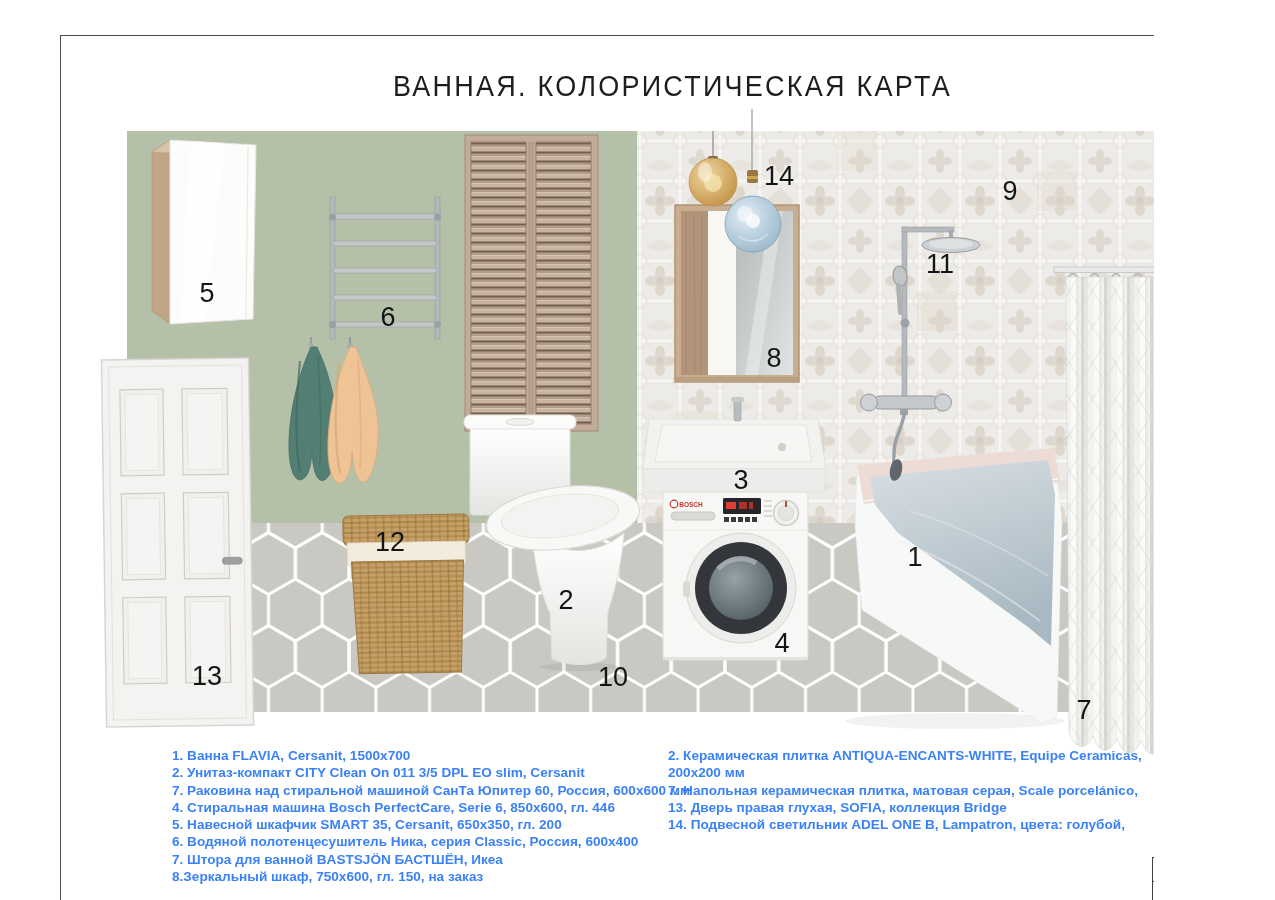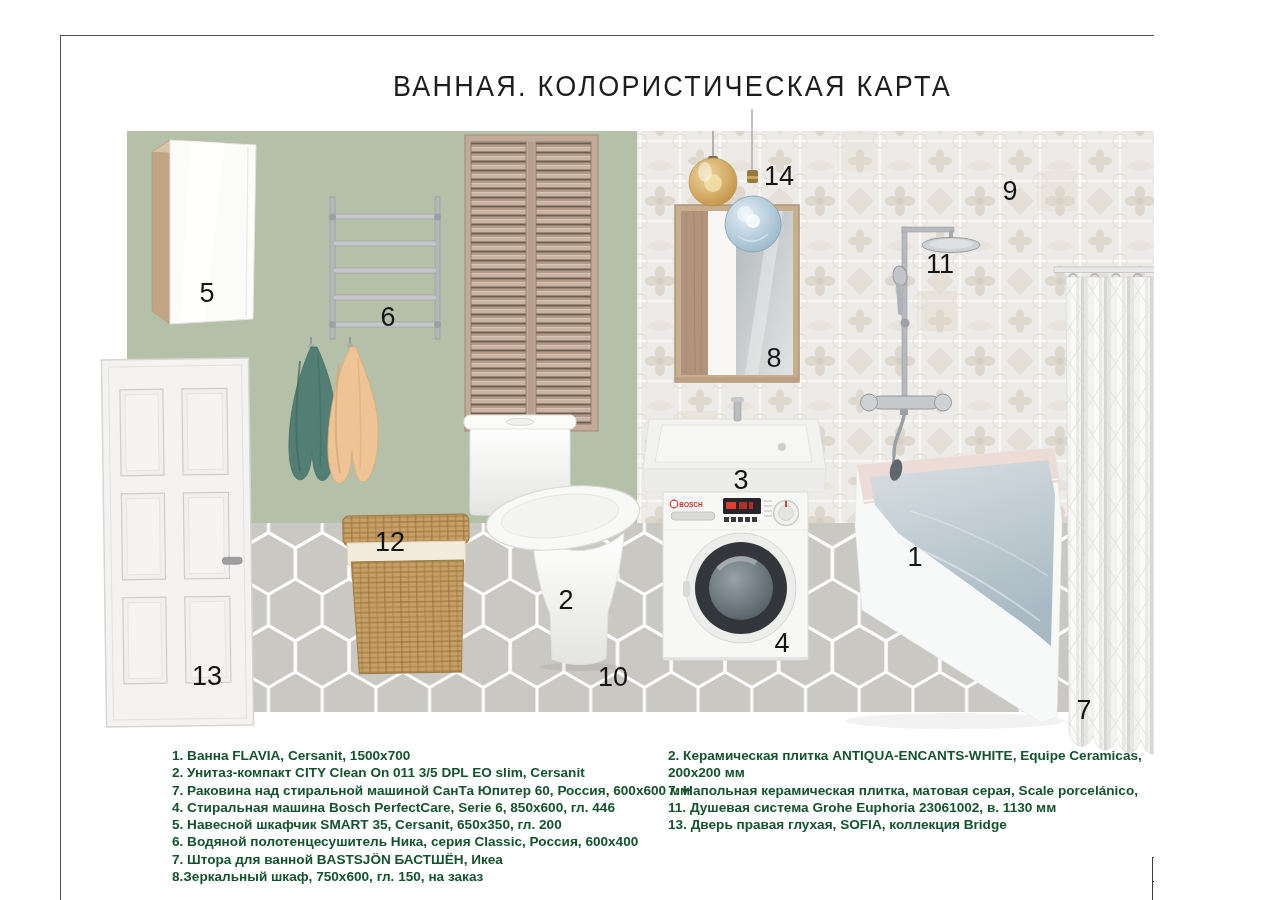--- a/index.html
+++ b/index.html
@@ -5,21 +5,21 @@
   html,body{margin:0;padding:0;background:#ffffff;}
   .page{position:relative;width:1154px;height:900px;background:#fff;overflow:hidden;
         font-family:"Liberation Sans",sans-serif;margin-top:21px;}
   .frame{position:absolute;left:60px;top:14px;width:1200px;height:869px;
          border:1.5px solid #4e4e4e;box-sizing:border-box;}
   .title{position:absolute;left:70px;top:48px;width:1205px;text-align:center;
          font-size:30px;font-weight:500;letter-spacing:2.5px;color:#1d1d1d;
          transform:scaleX(.9);}
   .scene{position:absolute;left:0;top:0;}
   .legend{position:absolute;top:726px;font-size:13.6px;font-weight:600;
-          color:#14532d;line-height:17.3px;}
+          color:#3b82f6;line-height:17.3px;}
   .legend.left{left:172px;}
   .legend.right{left:668px;}
   .ln{white-space:nowrap;}
   .sheettab{position:absolute;left:1152px;top:836px;display:grid;
             grid-template-columns:62px 47px;grid-auto-rows:24px;
             font-family:"Liberation Serif",serif;font-style:italic;
             font-size:13px;color:#0f172a;}
   .sheettab div{border-left:1.2px solid #3f3f3f;border-top:1.2px solid #3f3f3f;
                 display:flex;align-items:center;justify-content:center;}
   .num{font-family:"Liberation Sans",sans-serif;font-size:27px;font-weight:500;fill:#141414;}
@@ -363,22 +363,22 @@
     <div class="ln">4. Стиральная машина Bosch PerfectCare, Serie 6, 850x600, гл. 446</div>
     <div class="ln">5. Навесной шкафчик SMART 35, Cersanit, 650x350, гл. 200</div>
     <div class="ln">6. Водяной полотенцесушитель Ника, серия Classic, Россия, 600x400</div>
     <div class="ln">7. Штора для ванной BASTSJÖN БАСТШЁН, Икеа</div>
     <div class="ln">8.Зеркальный шкаф, 750x600, гл. 150, на заказ</div>
   </div>
   <div class="legend right">
     <div class="ln">2. Керамическая плитка ANTIQUA-ENCANTS-WHITE, Equipe Ceramicas,</div>
     <div class="ln">200x200 мм</div>
     <div class="ln">7. Напольная керамическая плитка, матовая серая, Scale porcelánico,</div>
-    <div class="ln">11. Душевая система Grohe Euphoria 23061002, в. 1130 мм</div>
     <div class="ln">13. Дверь правая глухая, SOFIA, коллекция Bridge</div>
+    <div class="ln">14. Подвесной светильник ADEL ONE B, Lampatron, цвета: голубой,</div>
   </div>
 
   <div class="sheettab">
     <div>Листов</div>
     <div>Ника</div>
     <div>39</div>
     <div>34</div>
   </div>
 
 </div>

